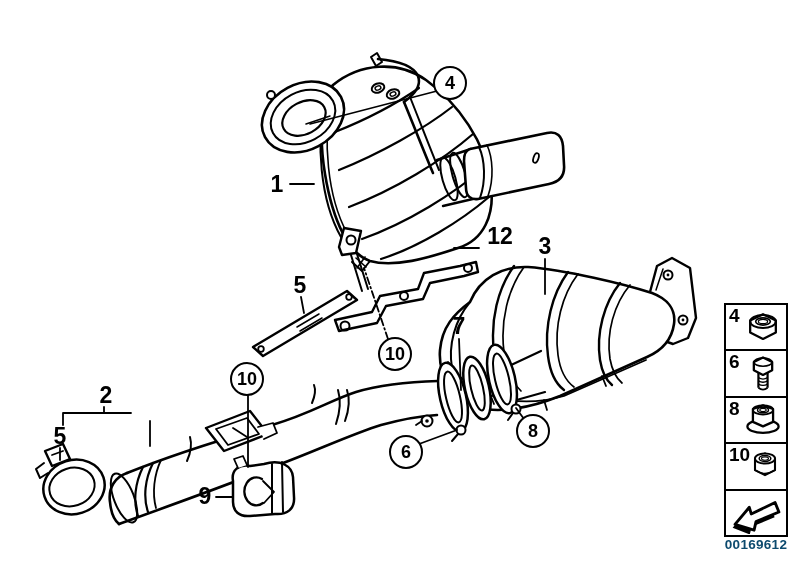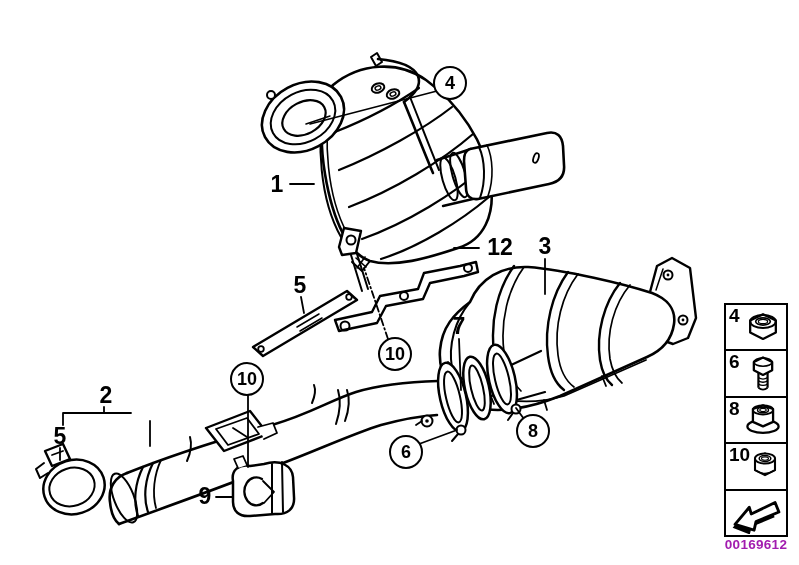--- a/index.html
+++ b/index.html
@@ -25,21 +25,21 @@
   }
   .legend-cell{position:relative;flex:1;border-top:2px solid #000;}
   .legend-cell:first-child{border-top:none;}
   .legend-num{
     position:absolute;left:3px;top:1px;font-weight:bold;font-size:19px;color:#000;line-height:1;
   }
   .legend-icon{position:absolute;right:1px;top:50%;transform:translateY(-50%);}
   .legend-icon.centered{right:auto;left:50%;transform:translate(-50%,-50%);}
   #part-number{
     position:absolute;left:716px;top:537px;width:80px;text-align:center;
-    font-weight:bold;font-size:13.5px;color:#a21caf;letter-spacing:0.3px;
+    font-weight:bold;font-size:13.5px;color:#0c4a6e;letter-spacing:0.3px;
   }
   svg *{vector-effect:none;}
 </style>
 </head>
 <body>
 
 <div id="canvas">
 
   <svg id="drawing" width="799" height="565" viewBox="0 0 799 565" fill="none" stroke="#000" stroke-width="2.2" stroke-linecap="round" stroke-linejoin="round">
 
@@ -183,21 +183,21 @@
     </g>
   </svg>
 
   <div class="lbl" style="left:277px;top:184px">1</div>
   <div class="lbl" style="left:106px;top:395px">2</div>
   <div class="lbl" style="left:545px;top:246px">3</div>
   <div class="lbl" style="left:60px;top:436px">5</div>
   <div class="lbl" style="left:459px;top:326px">7</div>
   <div class="lbl" style="left:205px;top:496px">9</div>
   <div class="lbl" style="left:300px;top:285px">5</div>
-  <div class="lbl" style="left:500px;top:247px">12</div>
+  <div class="lbl" style="left:500px;top:236px">12</div>
 
   <div class="circ" style="left:450px;top:83px">4</div>
   <div class="circ" style="left:406px;top:452px">6</div>
   <div class="circ" style="left:533px;top:431px">8</div>
   <div class="circ" style="left:247px;top:379px">10</div>
   <div class="circ" style="left:395px;top:354px">10</div>
 
   <div id="legend">
 
     <div class="legend-cell">

